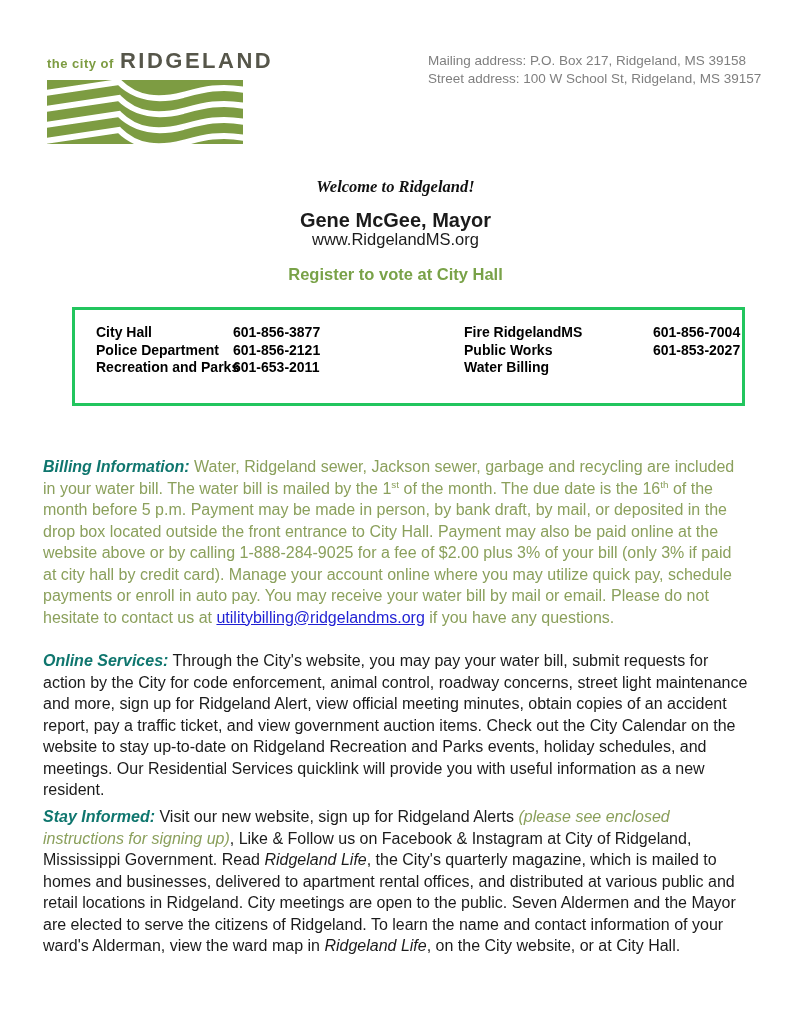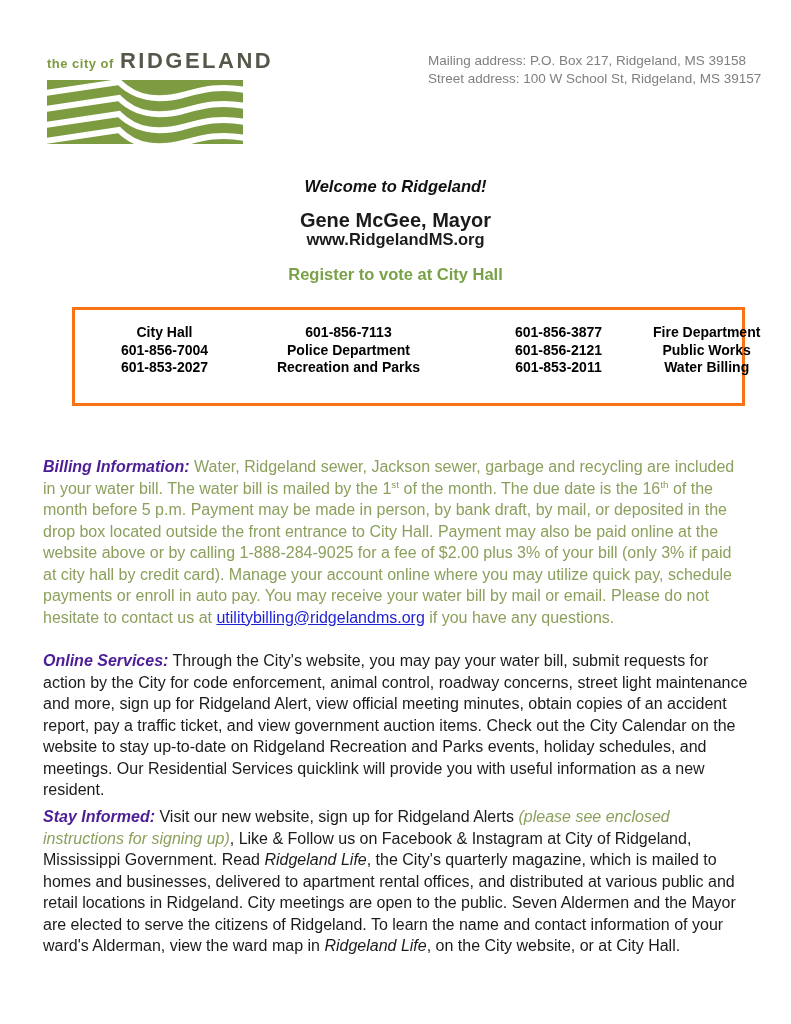--- a/index.html
+++ b/index.html
@@ -29,54 +29,53 @@
   
   .address-block {
     position: absolute; left: 428px; top: 52px;
     color: #7f7f7f; font-size: 13.5px; line-height: 18px;
   }
 
   
   .intro { position: absolute; left: 0; top: 0; width: 791px; text-align: center; }
   .welcome {
     position: absolute; top: 177px; width: 100%;
-    font-size: 16.5px; font-weight: bold; font-style: italic; color: #111;
+    font-size: 16.5px; font-weight: bold; font-style: italic; color: #111; font-family: Liberation Serif, serif;
   }
   .mayor { position: absolute; top: 209px; width: 100%; font-size: 20px; font-weight: bold; }
-  .website { position: absolute; top: 230px; width: 100%; font-size: 16.5px; font-weight: bold; }
+  .website { position: absolute; top: 230px; width: 100%; font-size: 16.5px; font-weight: normal; }
   .register {
     position: absolute; top: 265px; width: 100%;
     font-size: 16.5px; font-weight: bold; color: #79a248;
   }
 
   
   .dir-box {
     position: absolute; left: 72px; top: 307px;
     width: 667px; height: 93px;
-    border: 3px solid #f97316;
+    border: 3px solid #22c55e;
     background: #fff;
-    text-align: center;
   }
   .dir-grid {
     display: grid;
     grid-template-columns: 137px 231px 189px 1fr;
     padding: 14px 0 0 21px;
     font-size: 14px; font-weight: bold; line-height: 17.5px; color: #000;
   }
   .dir-grid span { white-space: nowrap; }
 
   
   .para {
     position: absolute; left: 43px; width: 706px;
     font-size: 16px; line-height: 21.5px; color: #1b1b1b;
   }
   .para-billing { top: 440px; color: #8ba05c; }
   .para-online  { top: 634px; }
   .para-stay    { top: 790px; }
-  .h { font-weight: bold; font-style: italic; color: #4c1d95; }
+  .h { font-weight: bold; font-style: italic; color: #0f766e; }
   sup { font-size: 0.62em; line-height: 0; }
   .email-link { color: #1f1fd4; text-decoration: underline; cursor: pointer; }
   .green-italic { color: #8ba05c; font-style: italic; }
   .it { font-style: italic; }
 </style>
 </head>
 <body>
 
 <div class="page">
 
@@ -101,32 +100,31 @@
   <div class="intro">
     <div class="welcome">Welcome to Ridgeland!</div>
     <div class="mayor">Gene McGee, Mayor</div>
     <div class="website">www.RidgelandMS.org</div>
     <div class="register">Register to vote at City Hall</div>
   </div>
 
   <div class="dir-box">
     <div class="dir-grid">
       <span>City Hall</span>
-      <span>601-856-7113</span>
       <span>601-856-3877</span>
 
-      <span>Fire Department</span>
+      <span>Fire RidgelandMS</span>
       <span>601-856-7004</span>
       <span>Police Department</span>
       <span>601-856-2121</span>
 
       <span>Public Works</span>
       <span>601-853-2027</span>
       <span>Recreation and Parks</span>
-      <span>601-853-2011</span>
+      <span>601-653-2011</span>
 
       <span>Water Billing</span>
       <span></span>
       <span></span>
     </div>
   </div>
 
   <p class="para para-billing"><span class="h">Billing Information:</span><span> Water, Ridgeland sewer, Jackson sewer, garbage and recycling are included in your water bill. The water bill is mailed by the 1</span><sup>st</sup><span> of the month. The due date is the 16</span><sup>th</sup><span> of the month before 5 p.m. Payment may be made in person, by bank draft, by mail, or deposited in the drop box located outside the front entrance to City Hall. Payment may also be paid online at the website above or by calling 1-888-284-9025 for a fee of $2.00 plus 3% of your bill (only 3% if paid at city hall by credit card). Manage your account online where you may utilize quick pay, schedule payments or enroll in auto pay. You may receive your water bill by mail or email. Please do not hesitate to contact us at </span><a class="email-link">utilitybilling@ridgelandms.org</a><span> if you have any questions.</span></p>
 
   <p class="para para-online"><span class="h">Online Services:</span><span> Through the City's website, you may pay your water bill, submit requests for action by the City for code enforcement, animal control, roadway concerns, street light maintenance and more, sign up for Ridgeland Alert, view official meeting minutes, obtain copies of an accident report, pay a traffic ticket, and view government auction items. Check out the City Calendar on the website to stay up-to-date on Ridgeland Recreation and Parks events, holiday schedules, and meetings. Our Residential Services quicklink will provide you with useful information as a new resident.</span></p>

